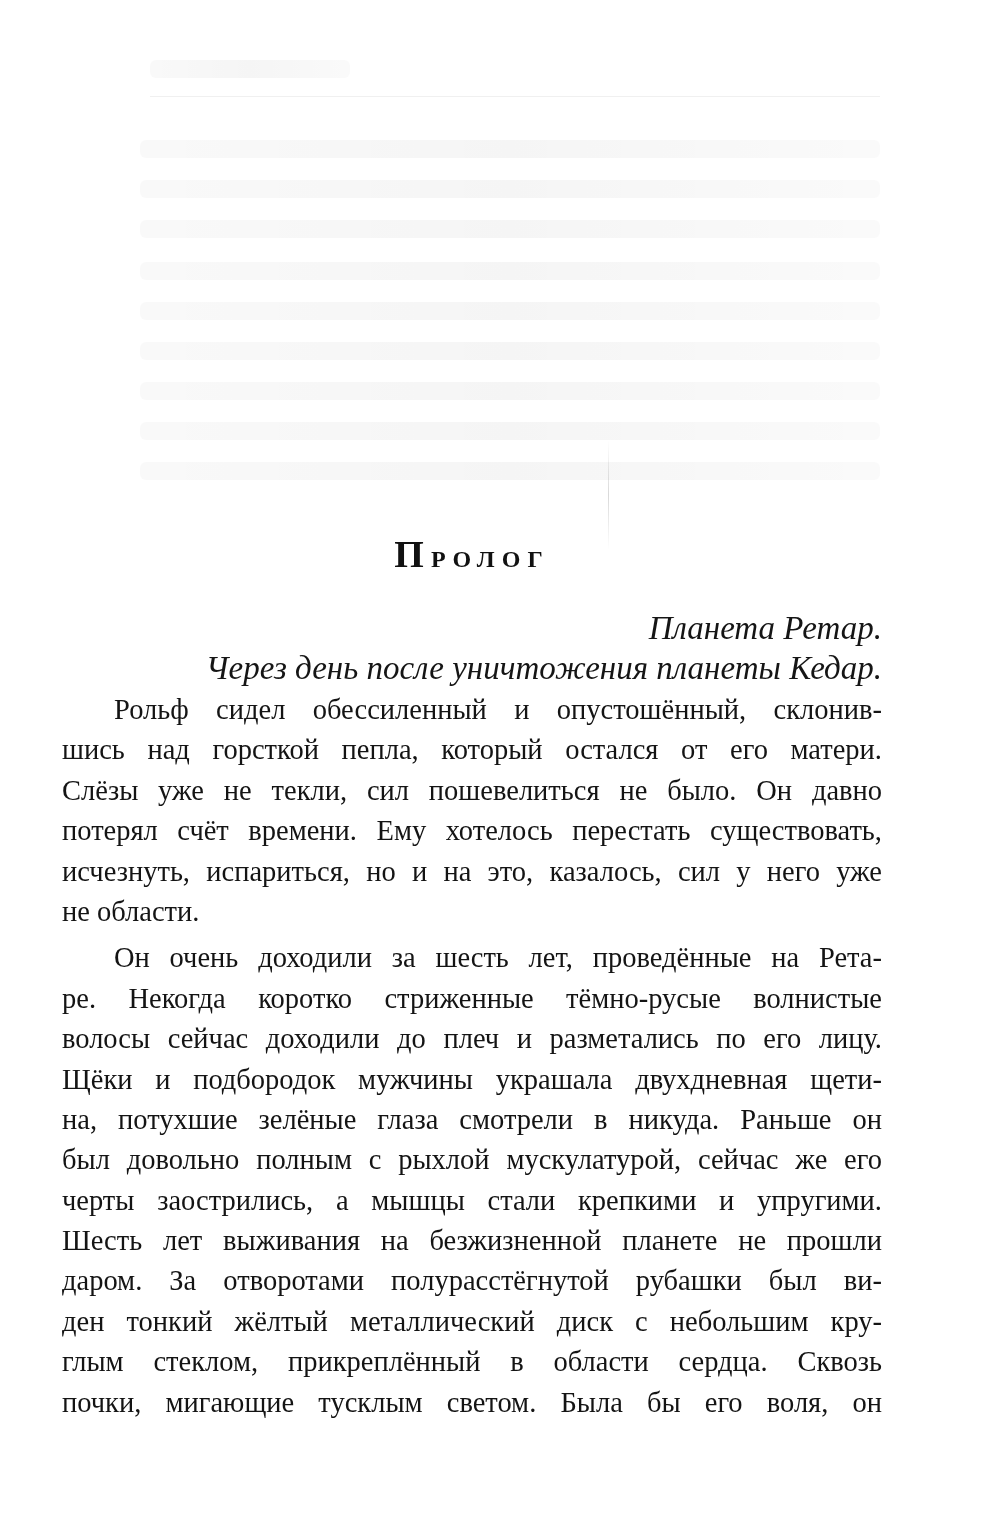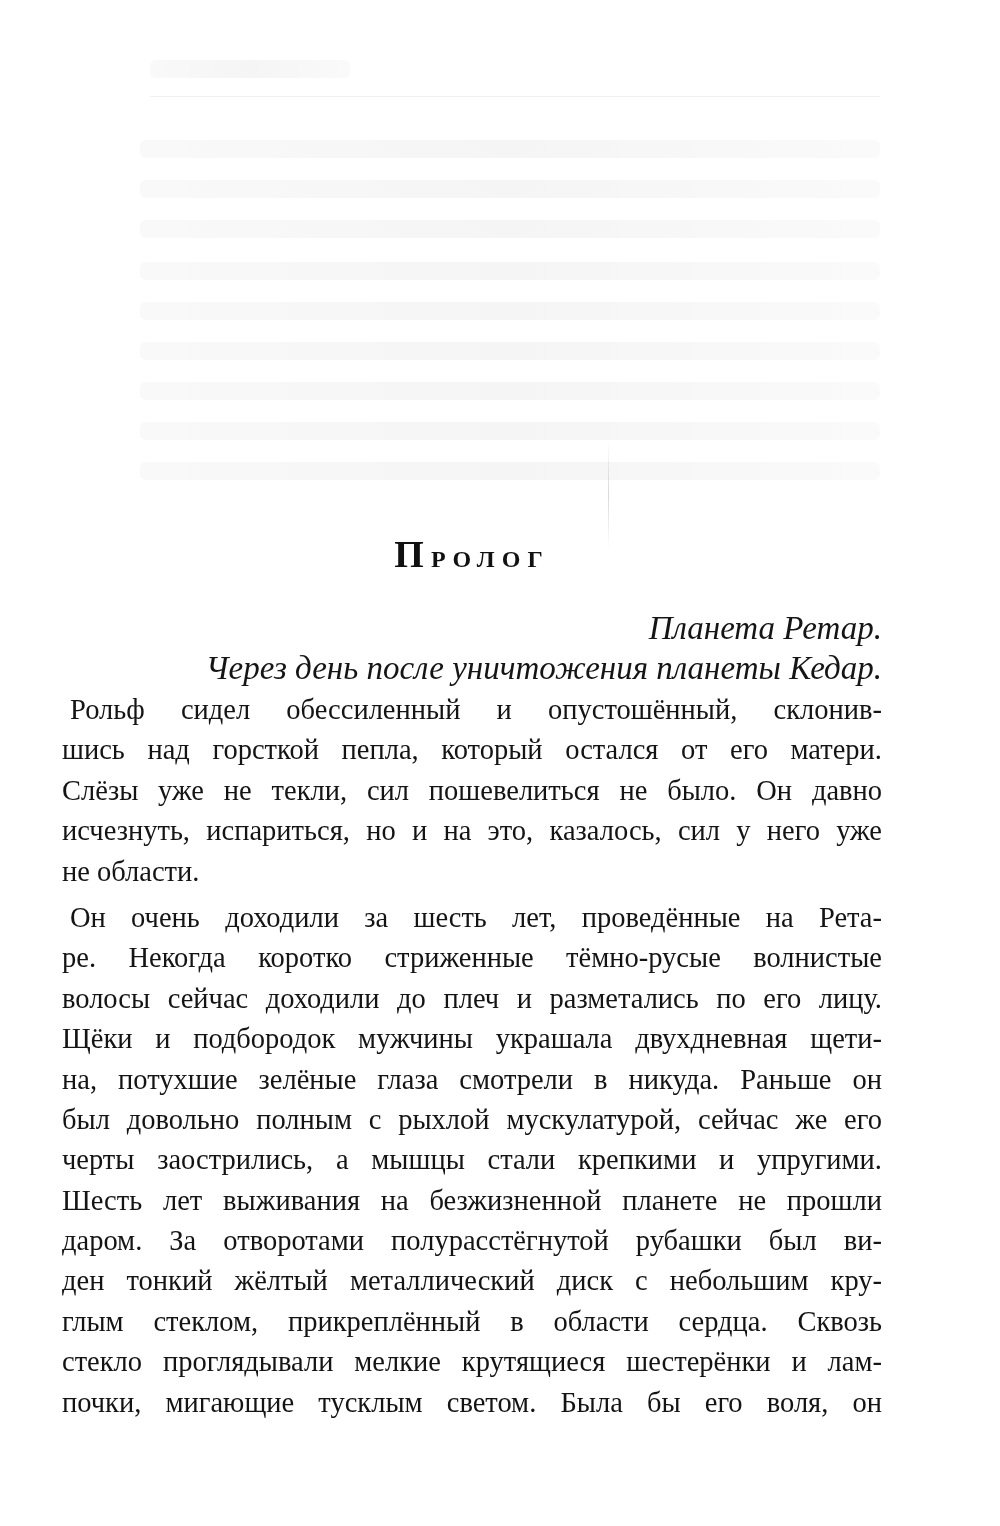--- a/index.html
+++ b/index.html
@@ -85,21 +85,21 @@
       margin: 0 0 6px 0;
       text-align: justify;
     }
     .line {
       display: block;
       white-space: nowrap;
       text-align: justify;
       text-align-last: justify;
       height: 40.4px;
     }
-    .line.indent { padding-left: 8px; }
+    .line.indent { padding-left: 8px; margin-left: 44px; }
     .line.last { text-align-last: left; }
     .fold {
       position: absolute;
       left: 608px; top: 440px; width: 1px; height: 110px;
       background: linear-gradient(180deg, rgba(0,0,0,0), rgba(0,0,0,0.15), rgba(0,0,0,0));
     }
   </style>
 </head>
 <body>
 
@@ -125,33 +125,33 @@
   <div class="epigraph">
     <div>Планета Ретар.</div>
     <div>Через день после уничтожения планеты Кедар.</div>
   </div>
 
   <div class="body-text">
     <div class="para">
       <span class="line indent">Рольф сидел обессиленный и опустошённый, склонив-</span>
       <span class="line">шись над горсткой пепла, который остался от его матери.</span>
       <span class="line">Слёзы уже не текли, сил пошевелиться не было. Он давно</span>
+      <span class="line">потерял счёт времени. Ему хотелось перестать существовать,</span>
       <span class="line">исчезнуть, испариться, но и на это, казалось, сил у него уже</span>
       <span class="line last">не области.</span>
     </div>
     <div class="para">
       <span class="line indent">Он очень доходили за шесть лет, проведённые на Рета-</span>
       <span class="line">ре. Некогда коротко стриженные тёмно-русые волнистые</span>
       <span class="line">волосы сейчас доходили до плеч и разметались по его лицу.</span>
       <span class="line">Щёки и подбородок мужчины украшала двухдневная щети-</span>
       <span class="line">на, потухшие зелёные глаза смотрели в никуда. Раньше он</span>
       <span class="line">был довольно полным с рыхлой мускулатурой, сейчас же его</span>
       <span class="line">черты заострились, а мышцы стали крепкими и упругими.</span>
       <span class="line">Шесть лет выживания на безжизненной планете не прошли</span>
       <span class="line">даром. За отворотами полурасстёгнутой рубашки был ви-</span>
       <span class="line">ден тонкий жёлтый металлический диск с небольшим кру-</span>
       <span class="line">глым стеклом, прикреплённый в области сердца. Сквозь</span>
-      <span class="line">стекло проглядывали мелкие крутящиеся шестерёнки и лам-</span>
       <span class="line">почки, мигающие тусклым светом. Была бы его воля, он</span>
     </div>
   </div>
 
 </div>
 
 </body></html>

